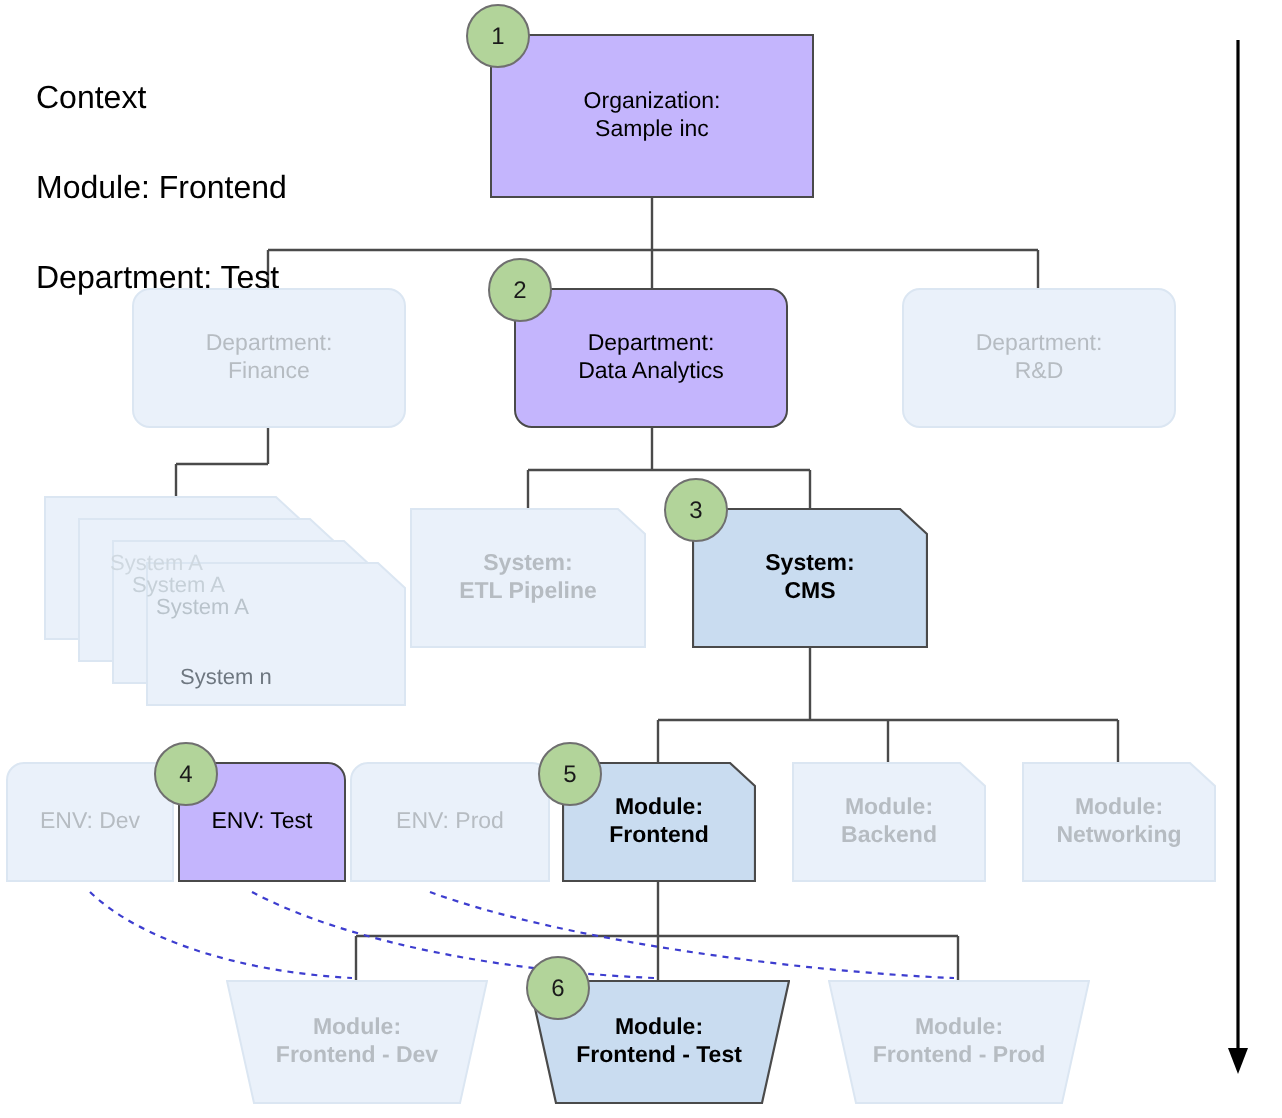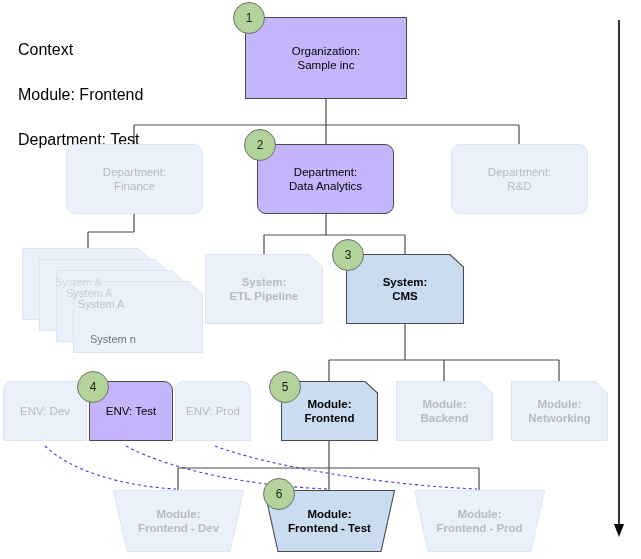--- a/index.html
+++ b/index.html
@@ -250,21 +250,21 @@
     <span>ENV: Test</span>
   </div>
 
   <div class="node inactive env" style="left:3px; top:381px; width:84px; height:60px;">
     <span>ENV: Dev</span>
   </div>
   <div class="badge" style="left:77px; top:371px;">
     <span>4</span>
   </div>
 
-  <div class="node inactive env" style="left:175px; top:381px; width:76px; height:60px;">
+  <div class="node inactive env" style="left:175px; top:381px; width:100px; height:60px;">
     <span>ENV: Prod</span>
   </div>
 
   <div class="shp active" style="left:281px; top:381px; width:97px; height:60px;">
     <svg width="97" height="60" viewBox="0 0 97 60">
       <path d="M0.5,0.5 H84 L96.5,12 V59.5 H0.5 Z" fill="#c9dcf0" stroke="#4a4a4a" stroke-width="1.1"></path>
     </svg>
     <span class="lbl">Module:
 Frontend</span>
   </div>

